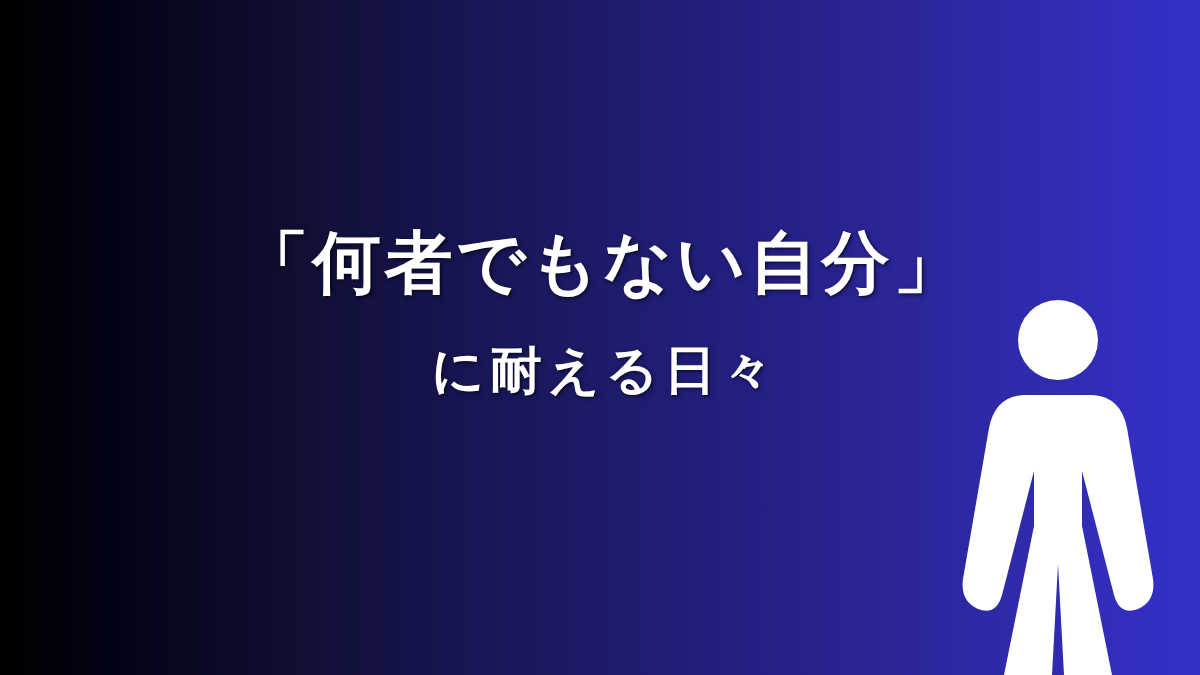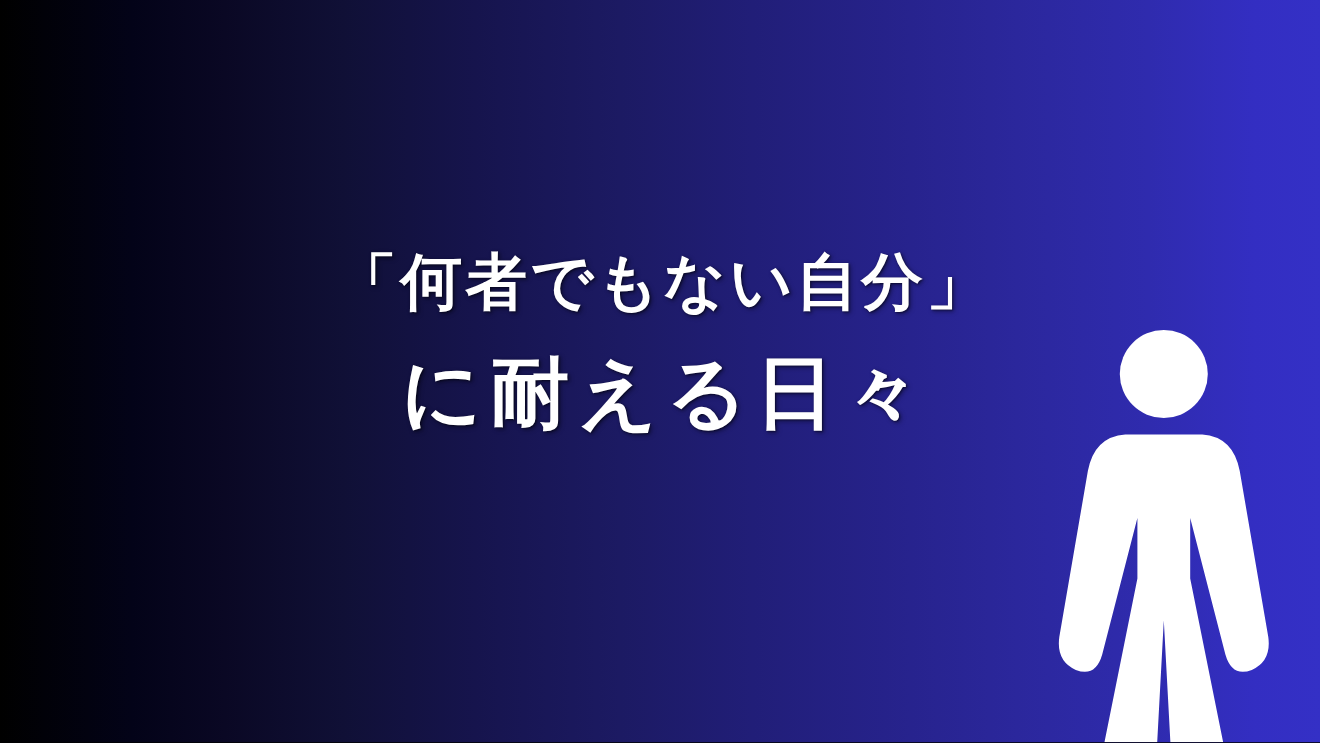--- a/index.html
+++ b/index.html
@@ -48,30 +48,30 @@
     color: #ffffff;
     font-weight: 600;
     letter-spacing: 0.055em;
     white-space: nowrap;
     text-shadow:
       1px 1px 2px rgba(0, 0, 8, 0.55),
       2px 2px 5px rgba(0, 0, 10, 0.35);
   }
 
   .headline-line.line-1 {
-    font-size: 56px;
+    font-size: 68px;
     line-height: 1.0;
     
     padding-left: 6px;
   }
 
   .headline-line.line-2 {
-    font-size: 72px;
+    font-size: 52px;
     line-height: 1.0;
-    margin-top: 37px;
+    margin-top: 48px;
     letter-spacing: 0.10em;
     padding-left: 10px;
   }
 
   
   .pictogram {
     position: absolute;
     left: 930px;
     top: 296px;
     width: 262px;

